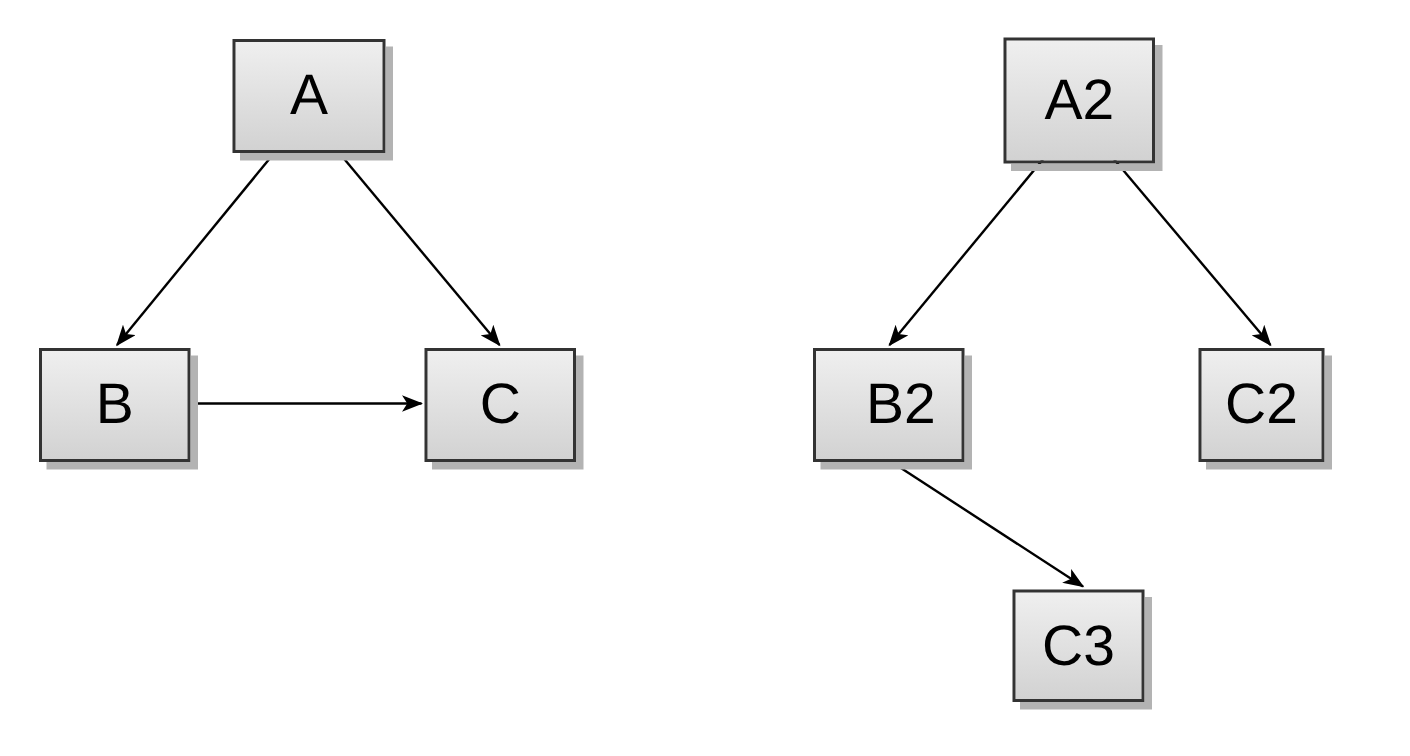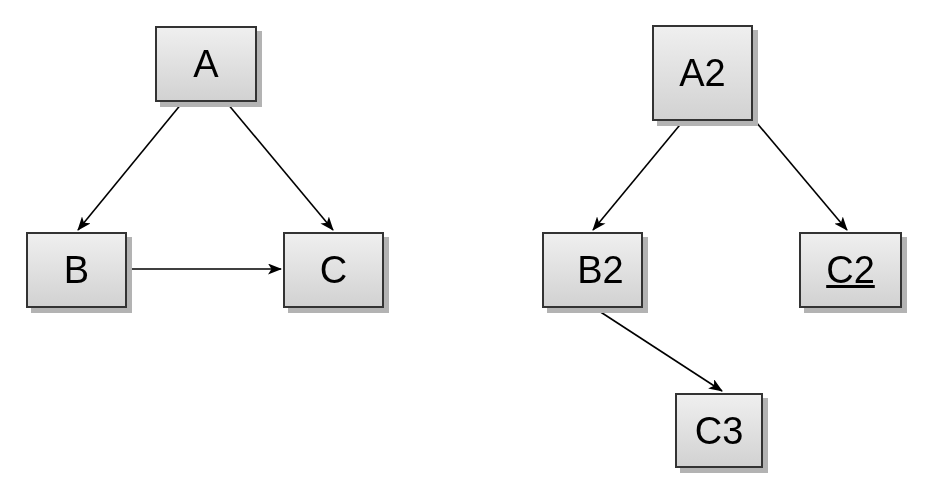--- a/index.html
+++ b/index.html
@@ -59,26 +59,26 @@
   <div id="nodes">
       <div class="node" style="left: 155px; top: 26px; width: 102px; height: 76px; border: 2px solid rgb(51, 51, 51); background: linear-gradient(rgb(239, 239, 239), rgb(210, 210, 210)); box-shadow: rgb(179, 179, 179) 5px 5px 0px;">
         <span class="node-label" style="color: rgb(0, 0, 0);">A</span>
       </div>
       <div class="node" style="left: 26px; top: 232px; width: 101px; height: 76px; border: 2px solid rgb(51, 51, 51); background: linear-gradient(rgb(239, 239, 239), rgb(210, 210, 210)); box-shadow: rgb(179, 179, 179) 5px 5px 0px;">
         <span class="node-label" style="color: rgb(0, 0, 0);">B</span>
       </div>
       <div class="node" style="left: 283px; top: 232px; width: 101px; height: 76px; border: 2px solid rgb(51, 51, 51); background: linear-gradient(rgb(239, 239, 239), rgb(210, 210, 210)); box-shadow: rgb(179, 179, 179) 5px 5px 0px;">
         <span class="node-label" style="color: rgb(0, 0, 0);">C</span>
       </div>
-      <div class="node" style="left: 652px; top: 25px; width: 101px; height: 96px; border: 2px solid rgb(51, 51, 51); background: linear-gradient(rgb(239, 239, 239), rgb(210, 210, 210)); box-shadow: rgb(179, 179, 179) 5px 5px 0px;">
+      <div class="node" style="left: 669px; top: 25px; width: 101px; height: 84px; border: 2px solid rgb(51, 51, 51); background: linear-gradient(rgb(239, 239, 239), rgb(210, 210, 210)); box-shadow: rgb(179, 179, 179) 5px 5px 0px;">
         <span class="node-label" style="color: rgb(0, 0, 0);">A2</span>
       </div>
       <div class="node" style="left: 542px; top: 232px; width: 101px; height: 76px; border: 2px solid rgb(51, 51, 51); background: linear-gradient(rgb(239, 239, 239), rgb(210, 210, 210)); box-shadow: rgb(179, 179, 179) 5px 5px 0px; padding-left: 16px;">
         <span class="node-label" style="color: rgb(0, 0, 0);">B2</span>
       </div>
-      <div class="node" style="left: 799px; top: 232px; width: 103px; height: 76px; border: 2px solid rgb(51, 51, 51); background: linear-gradient(rgb(239, 239, 239), rgb(210, 210, 210)); box-shadow: rgb(179, 179, 179) 5px 5px 0px; text-decoration: underline;">
+      <div class="node" style="left: 799px; top: 232px; width: 84px; height: 76px; border: 2px solid rgb(51, 51, 51); background: linear-gradient(rgb(239, 239, 239), rgb(210, 210, 210)); box-shadow: rgb(179, 179, 179) 5px 5px 0px;">
         <span class="node-label" style="color: rgb(0, 0, 0);">C2</span>
       </div>
       <div class="node" style="left: 675px; top: 393px; width: 88px; height: 75px; border: 2px solid rgb(51, 51, 51); background: linear-gradient(rgb(239, 239, 239), rgb(210, 210, 210)); box-shadow: rgb(179, 179, 179) 5px 5px 0px;">
         <span class="node-label" style="color: rgb(0, 0, 0);">C3</span>
       </div>
     </div>
 </div>
 
 </body></html>

